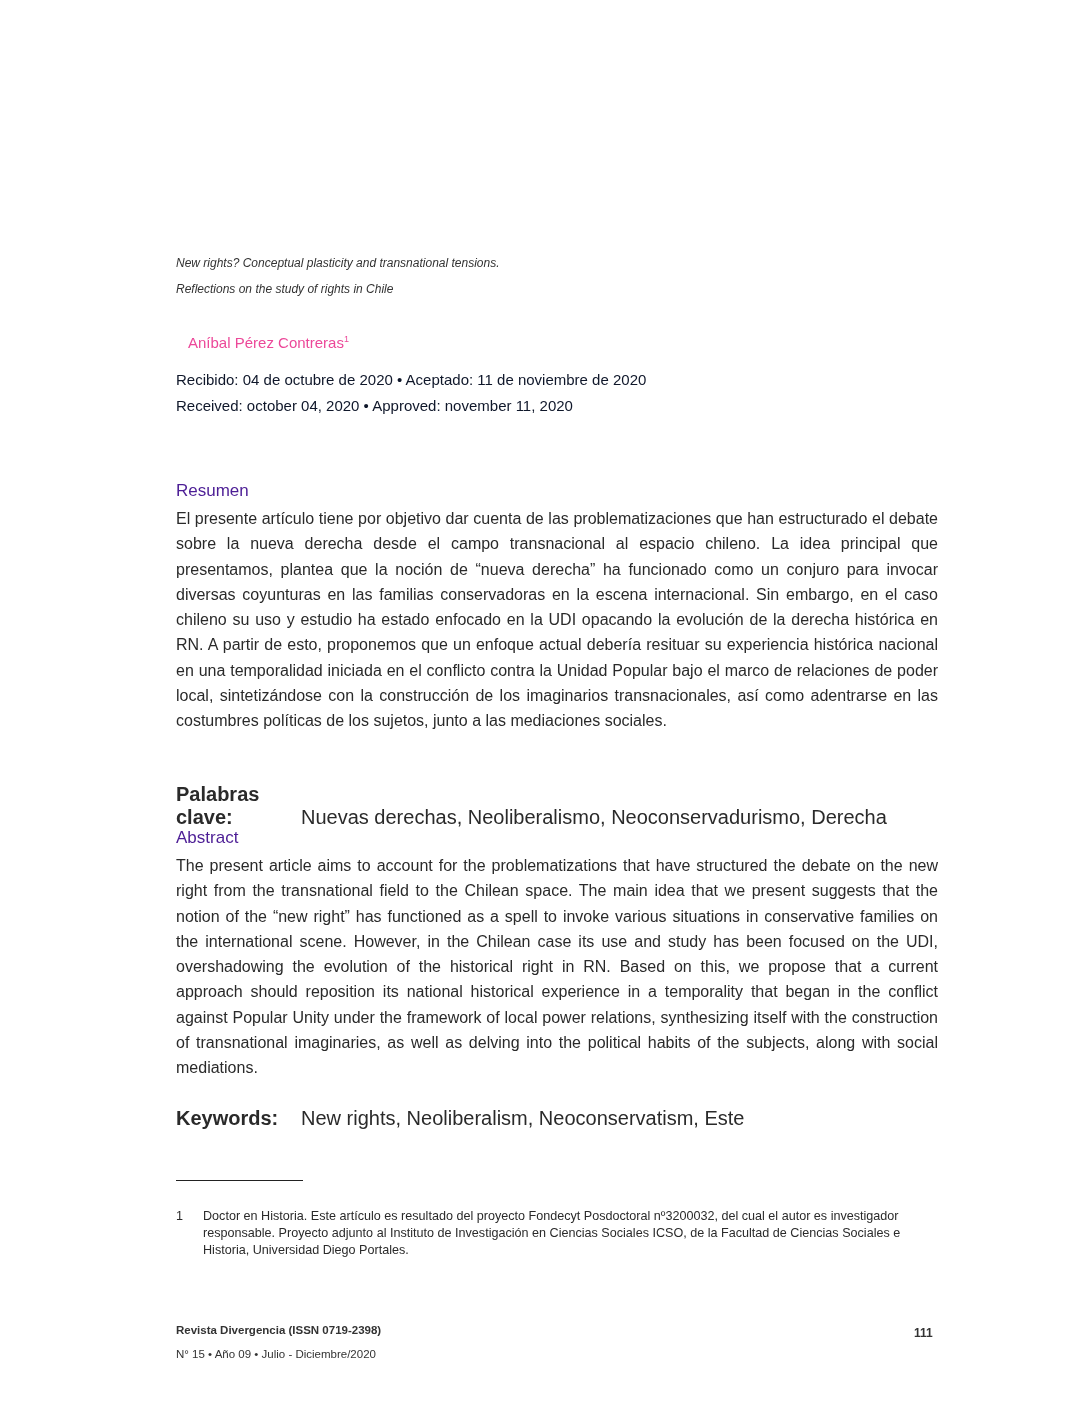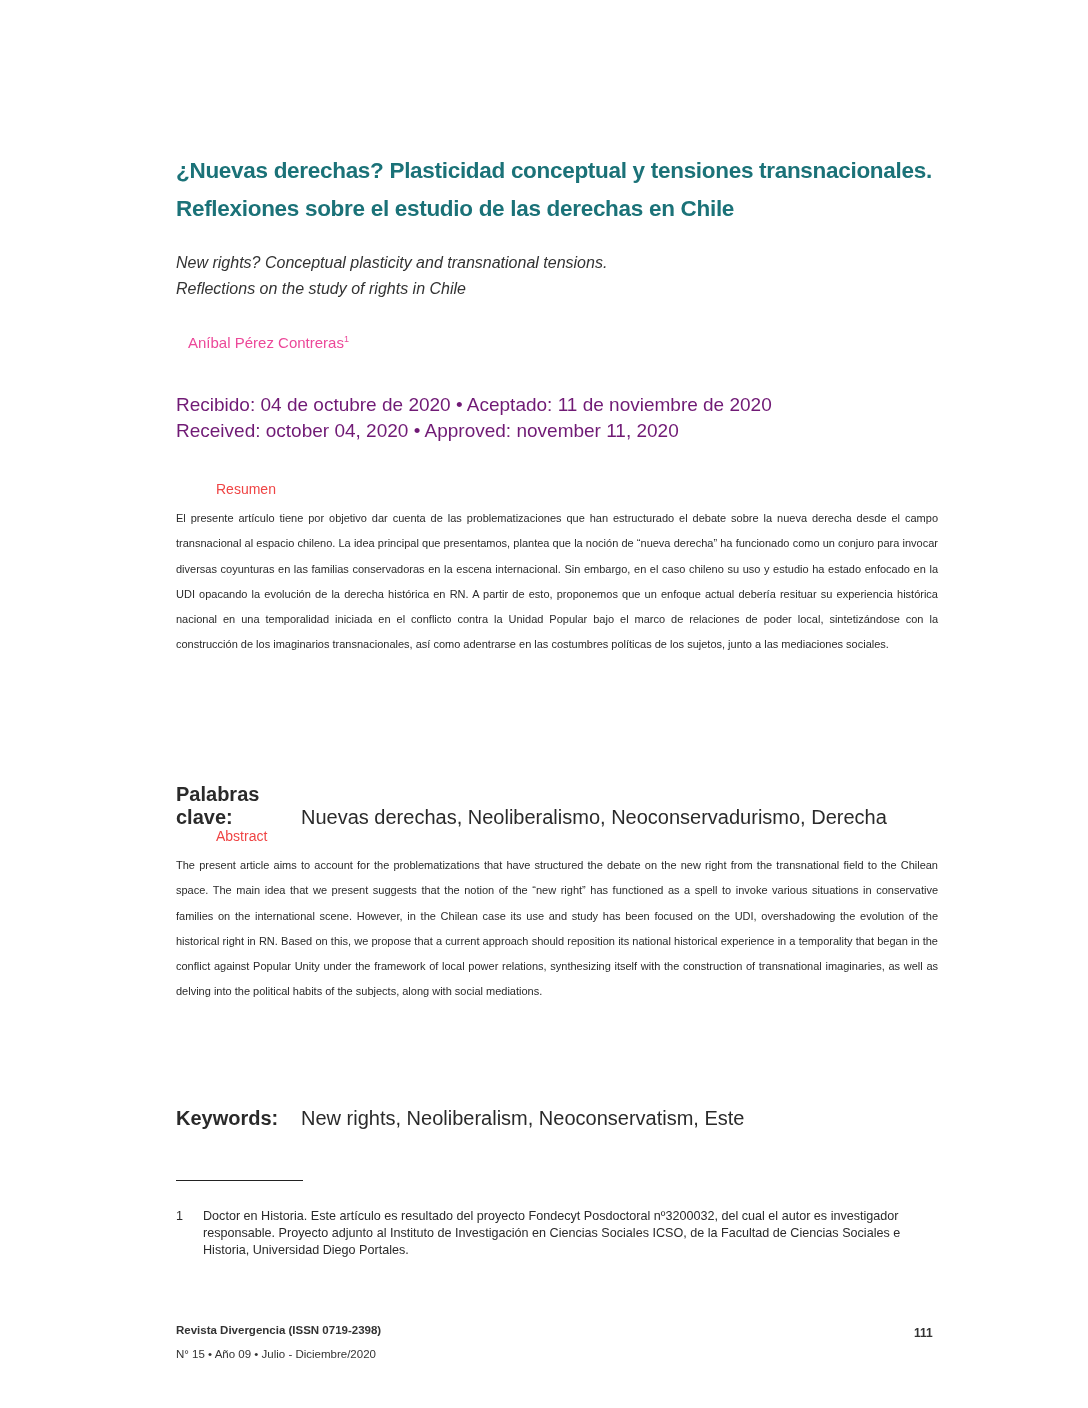--- a/index.html
+++ b/index.html
@@ -3,46 +3,42 @@
 <meta charset="utf-8">
 <style>
   html, body { margin: 0; padding: 0; background: #ffffff; }
   body { width: 1088px; height: 1408px; position: relative; overflow: hidden;
          font-family: "Liberation Sans", sans-serif; color: #222; }
   .page { position: absolute; left: 0; top: 0; width: 1088px; height: 1408px; }
   .title { position: absolute; left: 176px; top: 152px; width: 780px;
            font-family: "Liberation Sans", sans-serif; font-weight: bold;
            color: #1b7278; font-size: 22.5px; line-height: 38px; letter-spacing: -0.3px; }
   .title-en { position: absolute; left: 176px; top: 250px; width: 700px;
-              font-style: italic; font-size: 16px; line-height: 26px; color: #333; }
+              font-style: italic; font-size: 12px; line-height: 26px; color: #333; }
   .author { position: absolute; left: 188px; top: 334px; font-size: 15px; font-weight: normal; color: #ec4899; }
   .author sup { font-size: 9px; }
-  .dates { position: absolute; left: 176px; top: 392px; font-size: 19px; line-height: 26px; color: #701a75; }
-  .section-heading { position: absolute; left: 176px; font-size: 14px; color: #ef4444; margin-left: 40px; }
-  .body-text { position: absolute; left: 176px; width: 762px; font-size: 11px;
+  .dates { position: absolute; left: 176px; top: 367px; font-size: 15px; line-height: 26px; color: #0f172a; }
+  .section-heading { position: absolute; left: 176px; font-size: 17px; color: #4c1d95; }
+  .body-text { position: absolute; left: 176px; width: 762px; font-size: 16px;
                line-height: 25.3px; text-align: justify; color: #2a2a2a; }
   .kw-row { position: absolute; left: 176px; font-size: 20px; color: #2a2a2a; }
   .kw-label { font-weight: bold; display: inline-block; }
   .fn-rule { position: absolute; left: 176px; top: 1180px; width: 127px; height: 1px; background: #222; }
   .footnote { position: absolute; left: 176px; top: 1208px; width: 762px; font-size: 12.6px; line-height: 17px; color: #2a2a2a; }
   .footnote .num { position: absolute; left: 0; top: 0; }
   .footnote .txt { margin-left: 27px; display: block; }
   .footer-left { position: absolute; left: 176px; top: 1318px; font-size: 11.5px; line-height: 24px; color: #333; }
   .footer-left .journal { font-weight: bold; }
   .page-num { position: absolute; left: 914px; top: 1326px; font-size: 12px; font-weight: bold; color: #333; }
 </style>
 </head>
 <body>
 
 <div class="page">
 
-  <div class="title">
-    <div>¿Nuevas derechas? Plasticidad conceptual y tensiones transnacionales.</div>
-    <div>Reflexiones sobre el estudio de las derechas en Chile</div>
-  </div>
 
   <div class="title-en">
     <div>New rights? Conceptual plasticity and transnational tensions.</div>
     <div>Reflections on the study of rights in Chile</div>
   </div>
 
   <div class="author">
     <span>Aníbal Pérez Contreras</span><sup>1</sup>
   </div>
 

